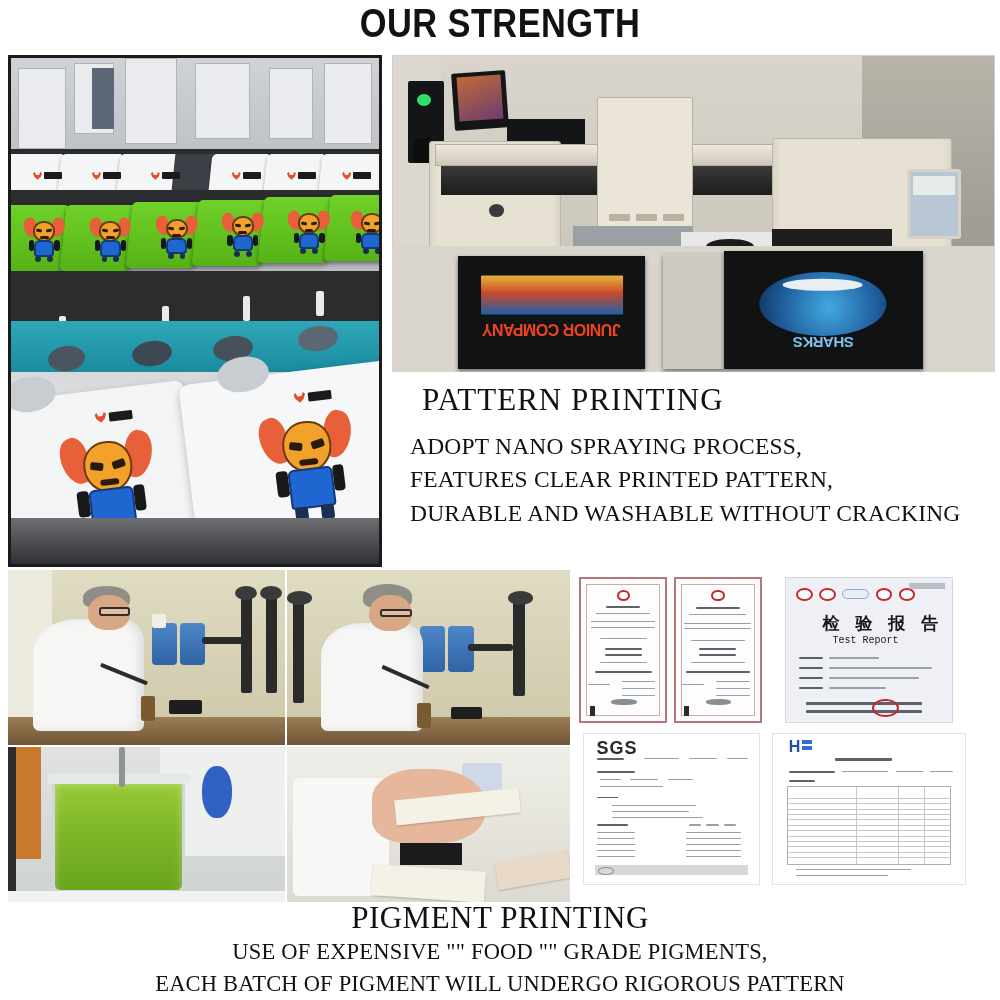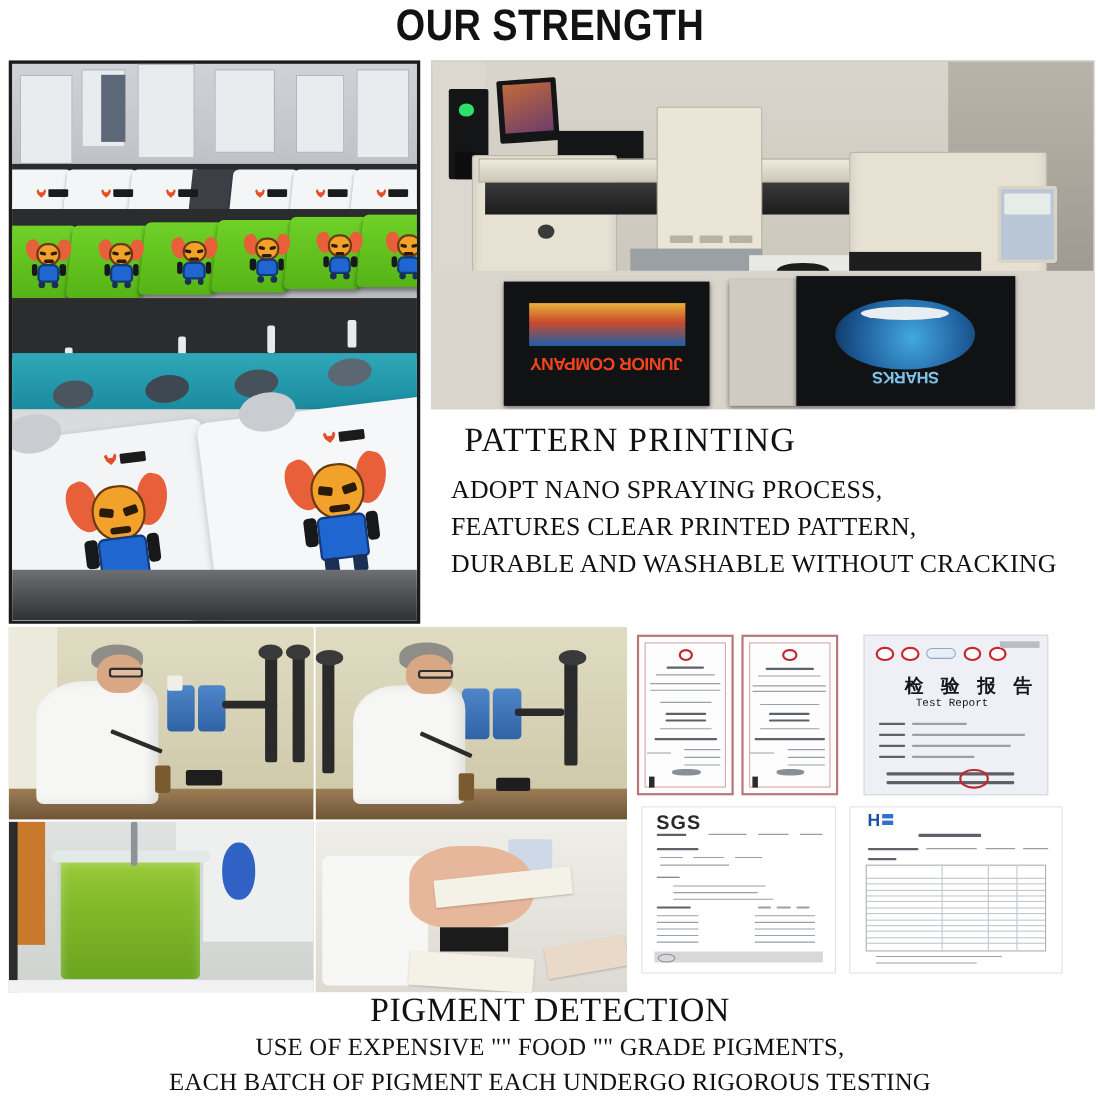--- a/index.html
+++ b/index.html
@@ -625,16 +625,16 @@
         <div class="r" style="top:84%;"></div>
         <div class="r" style="top:91%;"></div>
       </div>
       <div class="cert-line" style="left:12%;top:90%;width:60%;height:1px;"></div>
       <div class="cert-line" style="left:12%;top:94%;width:48%;height:1px;"></div>
     </div>
   </div>
 </div>
 
 <div class="txtblock-pigment">
-  <div class="head">PIGMENT DETECTION</div>
+  <div class="head">PIGMENT PRINTING</div>
   <div class="line">USE OF EXPENSIVE "" FOOD "" GRADE PIGMENTS,</div>
-  <div class="line">EACH BATCH OF PIGMENT EACH UNDERGO RIGOROUS TESTING</div>
+  <div class="line">EACH BATCH OF PIGMENT WILL UNDERGO RIGOROUS PATTERN</div>
 </div>
 
 </body></html>

